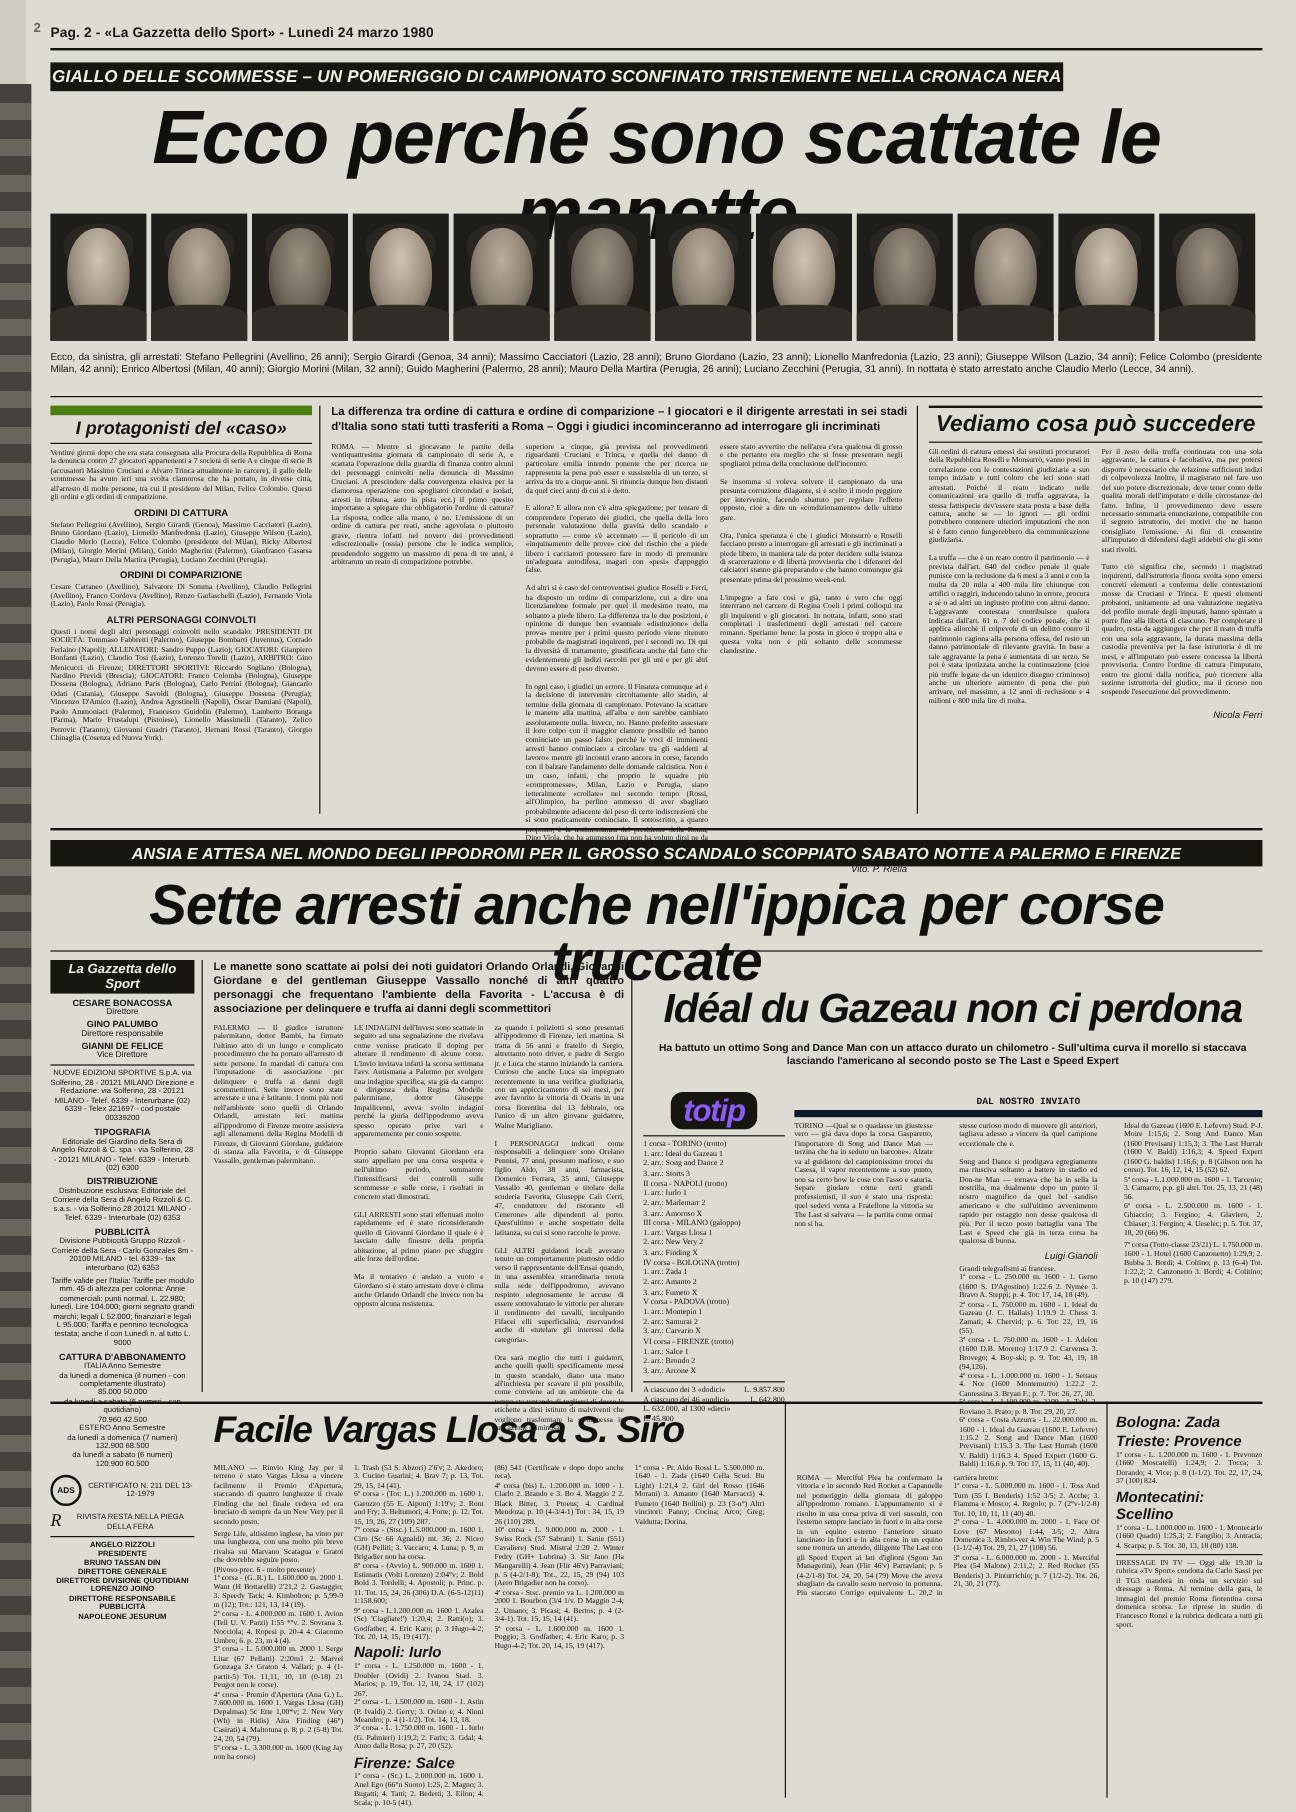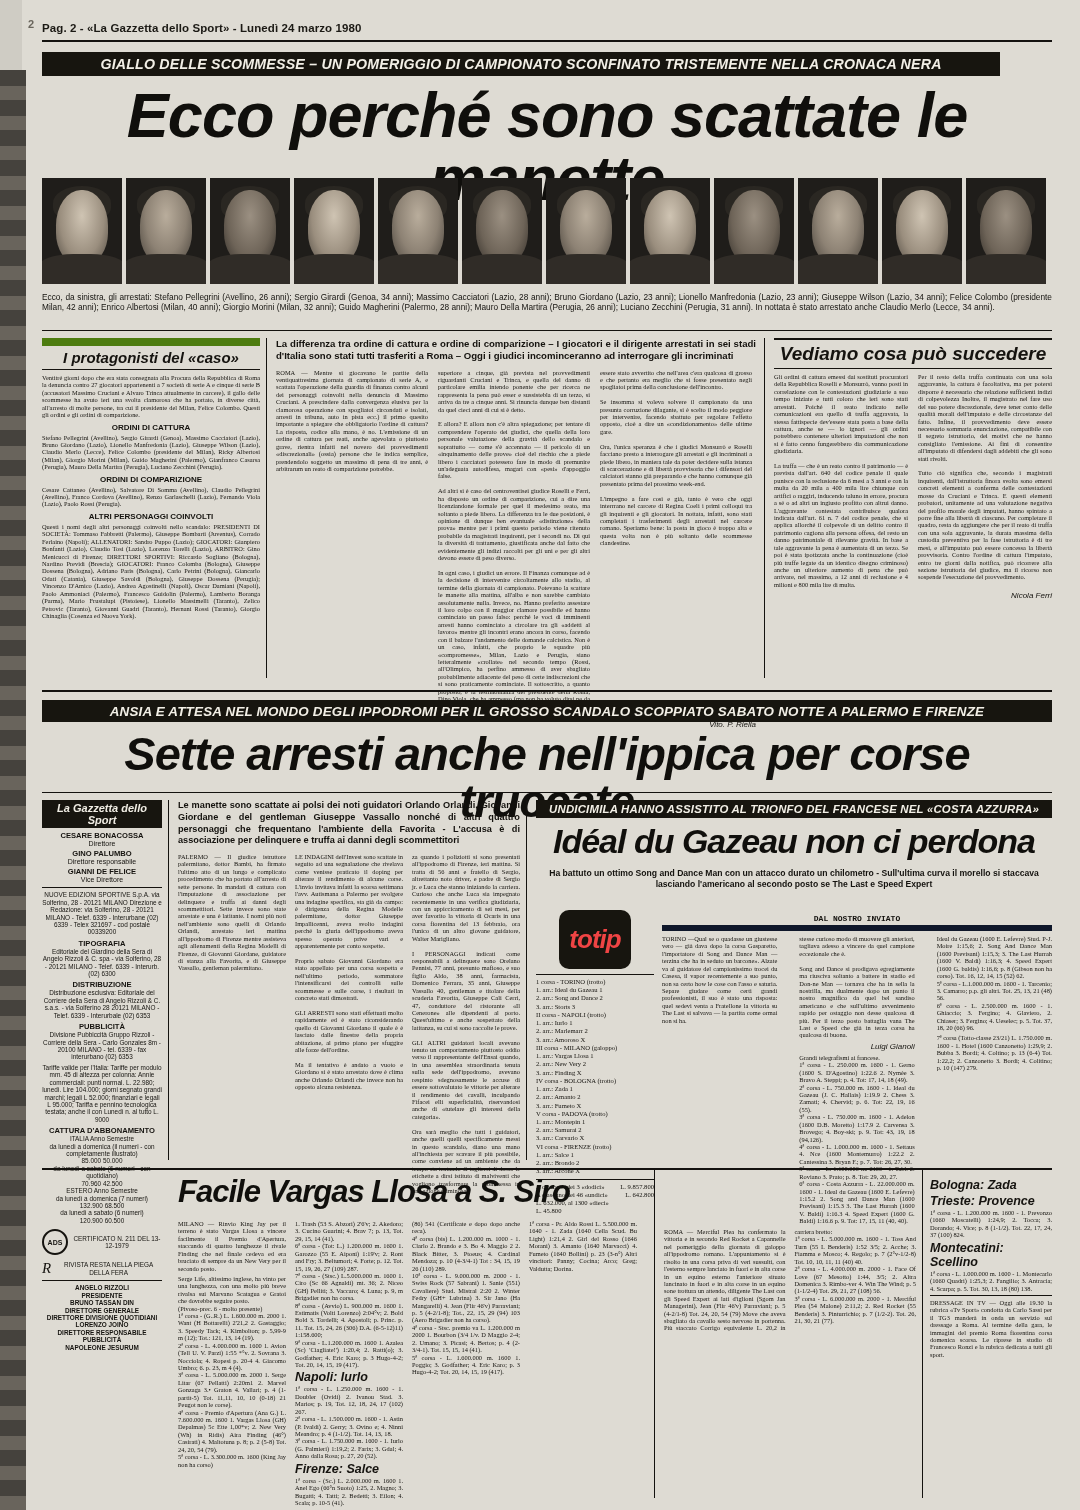--- a/index.html
+++ b/index.html
@@ -98,22 +98,22 @@
   .masthead-box { text-align:center; font-family:"Liberation Sans", sans-serif; }
   .mb-name {
     background:#17150f; color:#f0ede4; font-weight:bold; font-style:italic;
     font-size:11px; padding:2px 4px; display:block;
   }
   .mb-line { font-size:7px; line-height:1.25; }
   .mb-b { font-weight:bold; font-size:7.6px; }
   .hr-thin { border-top:1px solid #15130f; margin:3px 0; }
   .totip-logo {
     font-family:"Liberation Sans", sans-serif; font-weight:bold; font-style:italic;
-    font-size:26px; color:#ef4444; background:#17150f; border-radius:10px;
-    padding:14px 10px; display:inline-block; letter-spacing:-1px;
+    font-size:26px; color:#8b5cf6; background:#17150f; border-radius:10px;
+    padding:0 10px; display:inline-block; letter-spacing:-1px;
   }
   .tot-list { font-size:6.6px; line-height:1.25; }
   .tot-list .r { display:flex; justify-content:space-between; }
   .sect-title {
     font-family:"Liberation Sans", sans-serif; font-weight:bold; font-style:italic;
     font-size:12.5px; margin:2px 0 1px;
   }
   .logo-circ {
     width:26px;height:26px;border-radius:50%;border:2px solid #15130f;
     display:inline-flex;align-items:center;justify-content:center;font-size:7px;font-weight:bold;
@@ -126,21 +126,21 @@
 
   <div class="filmstrip"></div>
   <div class="filmstrip2"></div>
 
   <div class="content">
 
     <div class="masthead">Pag. 2 - «La Gazzetta dello Sport» - Lunedì 24 marzo 1980</div>
     <div style="position:absolute;left:0;top:18px;font-size:11px;font-weight:bold;color:#6a665d;font-family:'Liberation Sans',sans-serif;">2</div>
     <div class="rule" style="position:absolute;left:14px;top:40px;width:1010px;height:2px;"></div>
 
-    <div class="banner" style="position:absolute;left:14px;top:52px;width:958px;height:24px;font-size:14.2px;">GIALLO DELLE SCOMMESSE – UN POMERIGGIO DI CAMPIONATO SCONFINATO TRISTEMENTE NELLA CRONACA NERA</div>
+    <div class="banner" style="position:absolute;left:14px;top:52px;width:844px;height:24px;font-size:14.2px;">GIALLO DELLE SCOMMESSE – UN POMERIGGIO DI CAMPIONATO SCONFINATO TRISTEMENTE NELLA CRONACA NERA</div>
 
     <div class="headline" style="position:absolute;left:14px;top:84px;width:1010px;font-size:63px;">Ecco perché sono scattate le manette</div>
 
     <div class="mugrow" style="left:14px;top:178px;">
       <div class="mug l">
           <div class="hair"></div>
           <div class="face"></div>
           <div class="shoulders"></div>
         </div>
       <div class="mug">
@@ -323,21 +323,20 @@
 
 I PERSONAGGI indicati come responsabili a delinquere sono Orelano Pennisi, 77 anni, presunto mafioso, e suo figlio Aldo, 38 anni, farmacista, Domenico Ferrara, 35 anni, Giuseppe Vassallo 40, gentleman e titolare della scuderia Favorita, Giuseppe Calì Cerri, 47, conduttore del ristorante «Il Cenerone» alle dipendenti al porto. Quest'ultimo e anche sospettato della latitanza, su cui si sono raccolte le prove.
 
 GLI ALTRI guidatori locali avevano tenuto un comportamento piuttosto oddio verso il rappresentante dell'Ensai quando, in una assemblea straordinaria tenuta sulla sede dell'ippodromo, avevano respinto sdegnosamente le accuse di essere sottovalutato le vittorie per alterare il rendimento dei cavalli, inculpando Fifacei elli superficialità, riservandosi anche di «tutelare gli interessi della categoria».
 
 Ora sarà meglio che tutti i guidatori, anche quelli quelli specificamente messi in questo scandalo, diano una mano all'inchiesta per scavare il più possibile, come conviene ad un ambiente che da tempo sta tentando di togliersi di dosso le etichette a dirsi istituto di malviventi che vogliono trasformare la scommessa in una azione criminosa.</div>
       </div>
     </div>
     <div class="rule" style="position:absolute;left:498px;top:800px;width:1px;height:360px;"></div>
 
-    <div class="banner" style="position:absolute;left:508px;top:800px;width:516px;height:18px;font-size:11.4px;">UNDICIMILA HANNO ASSISTITO AL TRIONFO DEL FRANCESE NEL «COSTA AZZURRA»</div>
 
     <div class="headline" style="position:absolute;left:508px;top:824px;width:516px;font-size:34px;">Idéal du Gazeau non ci perdona</div>
 
     <div class="leadbold" style="position:absolute;left:508px;top:868px;width:516px;font-size:8.6px;text-align:center;">Ha battuto un ottimo Song and Dance Man con un attacco durato un chilometro - Sull'ultima curva il morello si staccava lasciando l'americano al secondo posto se The Last e Speed Expert</div>
 
     <div style="position:absolute;left:508px;top:910px;width:118px;">
       <div style="text-align:center;">
         <span class="totip-logo">totip</span>
       </div>
       <div class="tot-list" style="margin-top:5px;border-top:1px solid #15130f;padding-top:3px;">

